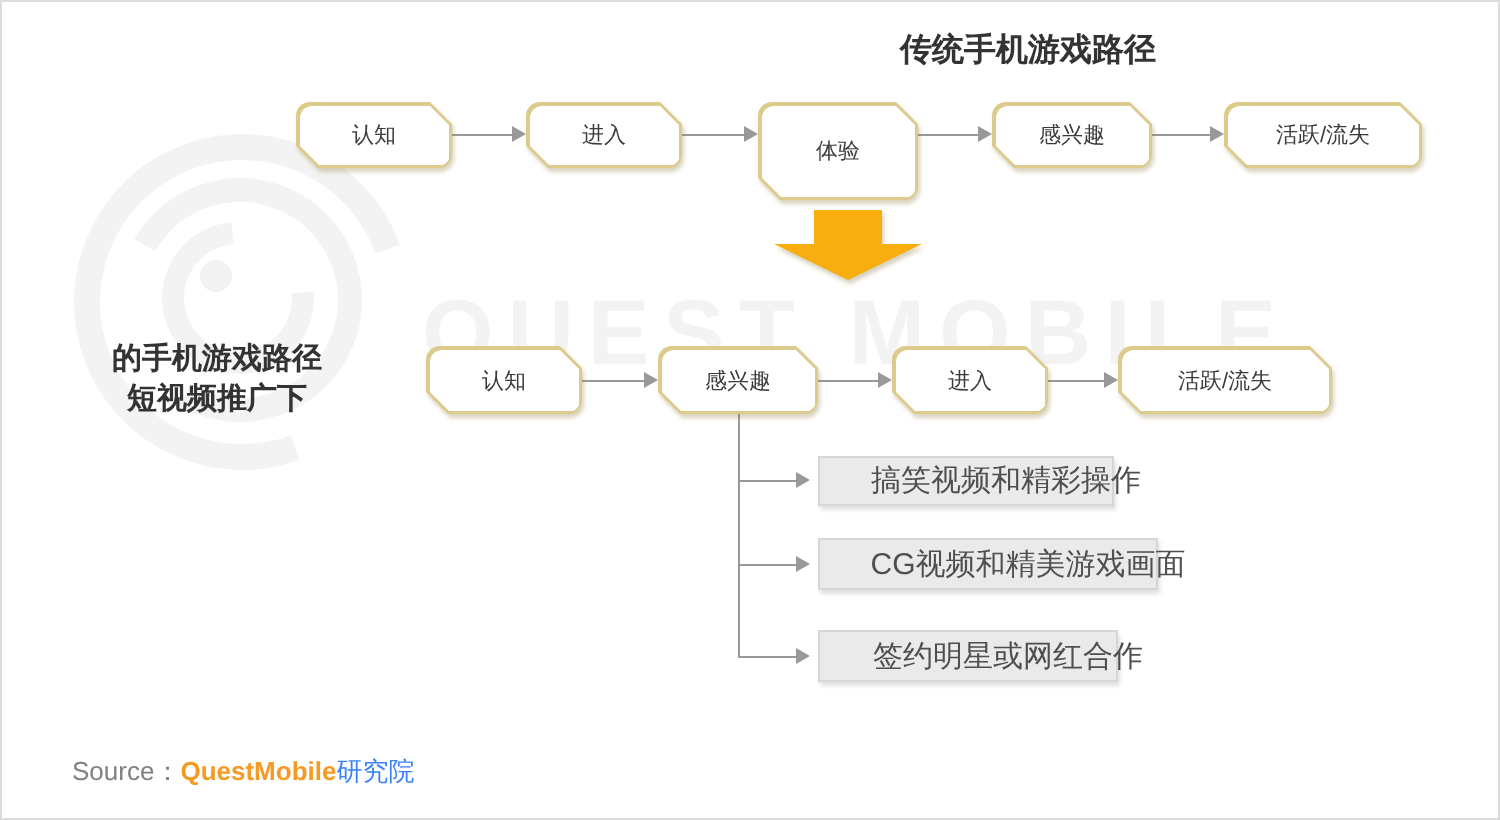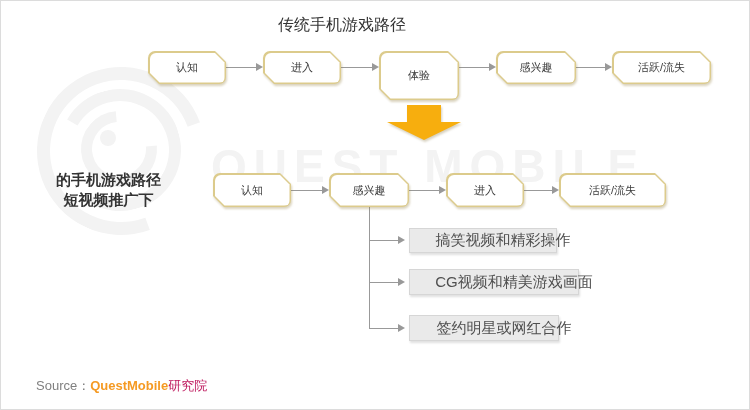--- a/index.html
+++ b/index.html
@@ -14,22 +14,22 @@
     left:210px;top:138px;font-size:46px;font-weight:bold;letter-spacing:7px;
     color:var(--watermark-gray,#f3f3f3);white-space:nowrap;
   }
   .wm-ring{position:absolute;border-radius:50%;border-style:solid;border-color:var(--watermark-gray,#f3f3f3);}
   .wm-dot{position:absolute;left:99px;top:129px;width:16px;height:16px;border-radius:50%;background:var(--watermark-gray,#f3f3f3);}
   .r1{left:80px;top:110px;width:54px;height:54px;border-width:11px;border-top-color:transparent;transform:rotate(40deg);}
   .r2{left:58px;top:88px;width:98px;height:98px;border-width:12px;border-left-color:transparent;transform:rotate(-15deg);}
   .r3{left:36px;top:66px;width:142px;height:142px;border-width:13px;border-right-color:transparent;transform:rotate(25deg);}
   
   .title{
-    position:absolute;left:277px;top:14px;width:300px;text-align:left;z-index:2;
-    font-size:16px;font-weight:normal;color:var(--text-dark,#333);
+    position:absolute;left:277px;top:14px;width:300px;text-align:right;z-index:2;
+    font-size:16px;font-weight:bold;color:var(--text-dark,#333);
   }
   .row-label{
     position:absolute;left:30px;top:169px;width:155px;text-align:center;z-index:2;
     font-size:15px;font-weight:bold;color:var(--text-dark,#333);line-height:20px;
   }
   
   .node{position:absolute;z-index:2;filter:drop-shadow(1px 2px 1px rgba(150,130,70,.35));}
   .node-shape{
     position:absolute;inset:0;background:var(--node-border,#dccb8c);
     border-radius:7px 3px 7px 3px;
@@ -59,21 +59,21 @@
     position:absolute;z-index:2;background:var(--branch-bg,#eaeaea);
     border:1px solid var(--branch-border,#d6d6d6);box-sizing:border-box;
     display:flex;align-items:center;justify-content:center;
     font-size:15px;color:var(--branch-text,#4f4f4f);white-space:nowrap;
     box-shadow:1px 2px 2px rgba(0,0,0,.12);
     padding-left:40px;
   }
   
   .source{position:absolute;left:35px;top:376px;z-index:2;font-size:13px;color:var(--source-gray,#808080);}
   .source .brand{color:var(--brand-orange,#f59a23);font-weight:bold;}
-  .source .suffix{color:#be185d;}
+  .source .suffix{color:#3b82f6;}
 </style>
 </head>
 <body>
 
 <div id="stage">
 
   <div class="wm wm-dot"></div>
   <div class="wm wm-ring r1"></div>
   <div class="wm wm-ring r2"></div>
   <div class="wm wm-ring r3"></div>

